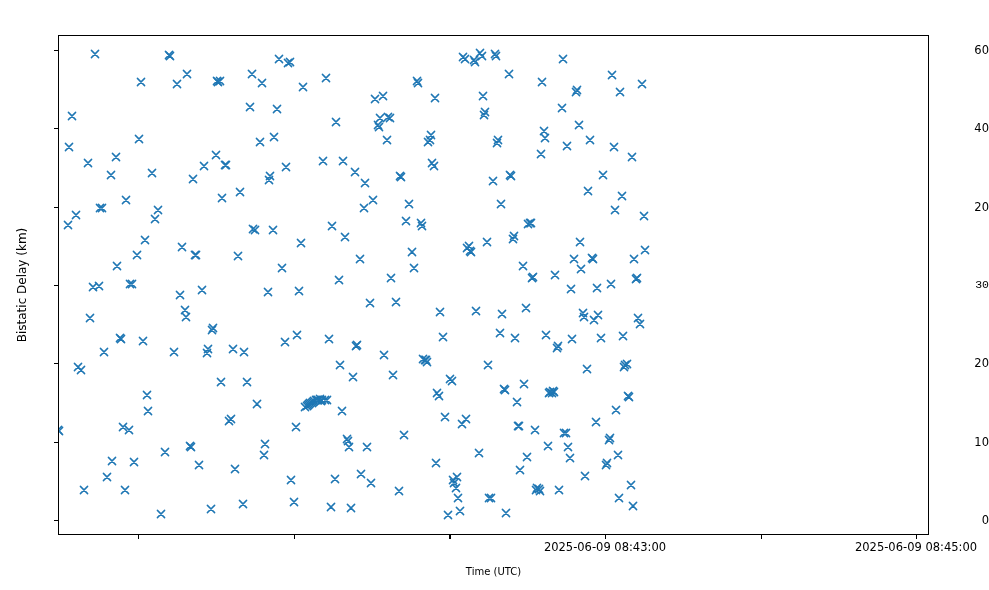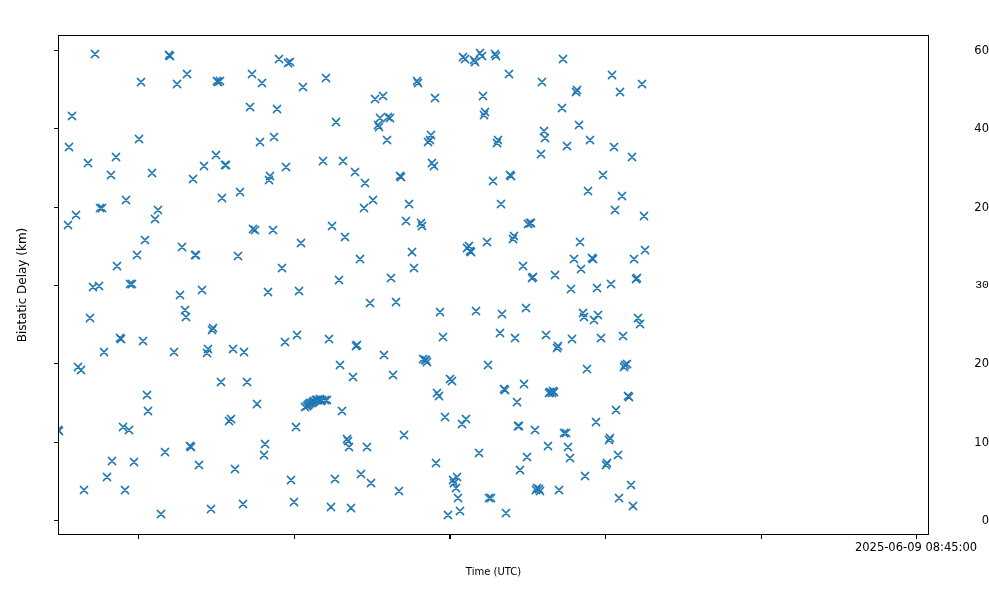--- a/index.html
+++ b/index.html
@@ -1795,20 +1795,21 @@
       <div class="ytick-mark" style="top: 206.63px;"></div>
       <div class="ytick-label" style="top: 128.26px;">40</div>
       <div class="ytick-mark" style="top: 128.26px;"></div>
       <div class="ytick-label" style="top: 49.8903px;">60</div>
       <div class="ytick-mark" style="top: 49.8903px;"></div>
     </div>
   <div id="xtick-wrap">
       <div class="xtick-mark" style="left: 138.36px;"></div>
       <div class="xtick-mark" style="left: 293.896px;"></div>
       <div class="xtick-mark" style="left: 449.432px;"></div>
+      <div class="xtick-label" style="left: 604.967px;">2025-06-09 08:43:00</div>
       <div class="xtick-mark" style="left: 604.967px;"></div>
       <div class="xtick-mark" style="left: 760.503px;"></div>
       <div class="xtick-label" style="left: 916.039px;">2025-06-09 08:45:00</div>
       <div class="xtick-mark" style="left: 916.039px;"></div>
     </div>
 
   <div id="y-axis-label">Bistatic Delay (km)</div>
   <div id="x-axis-label">Time (UTC)</div>
 
 </div>

